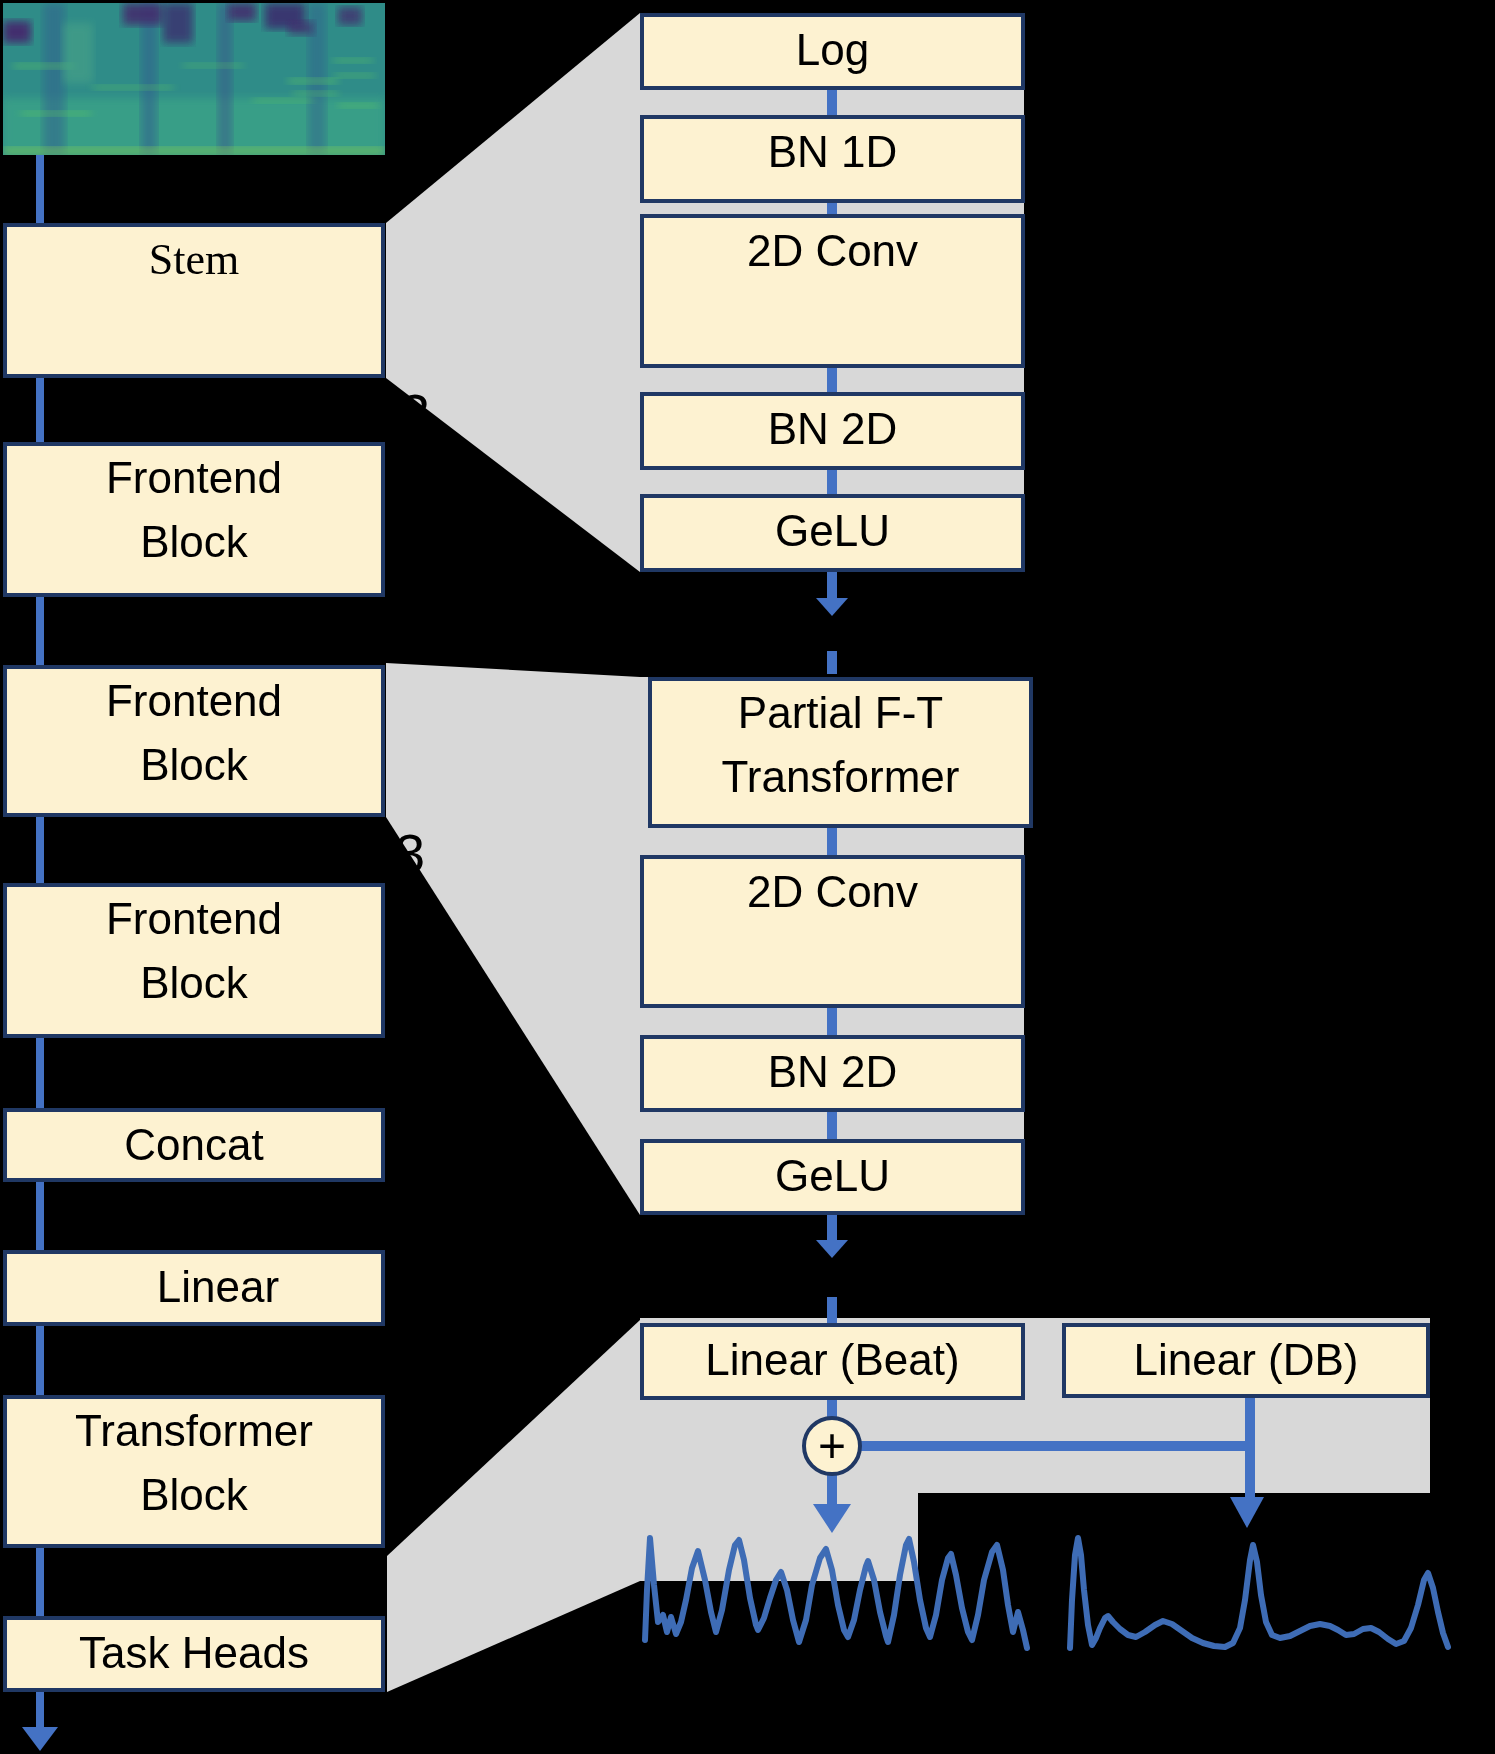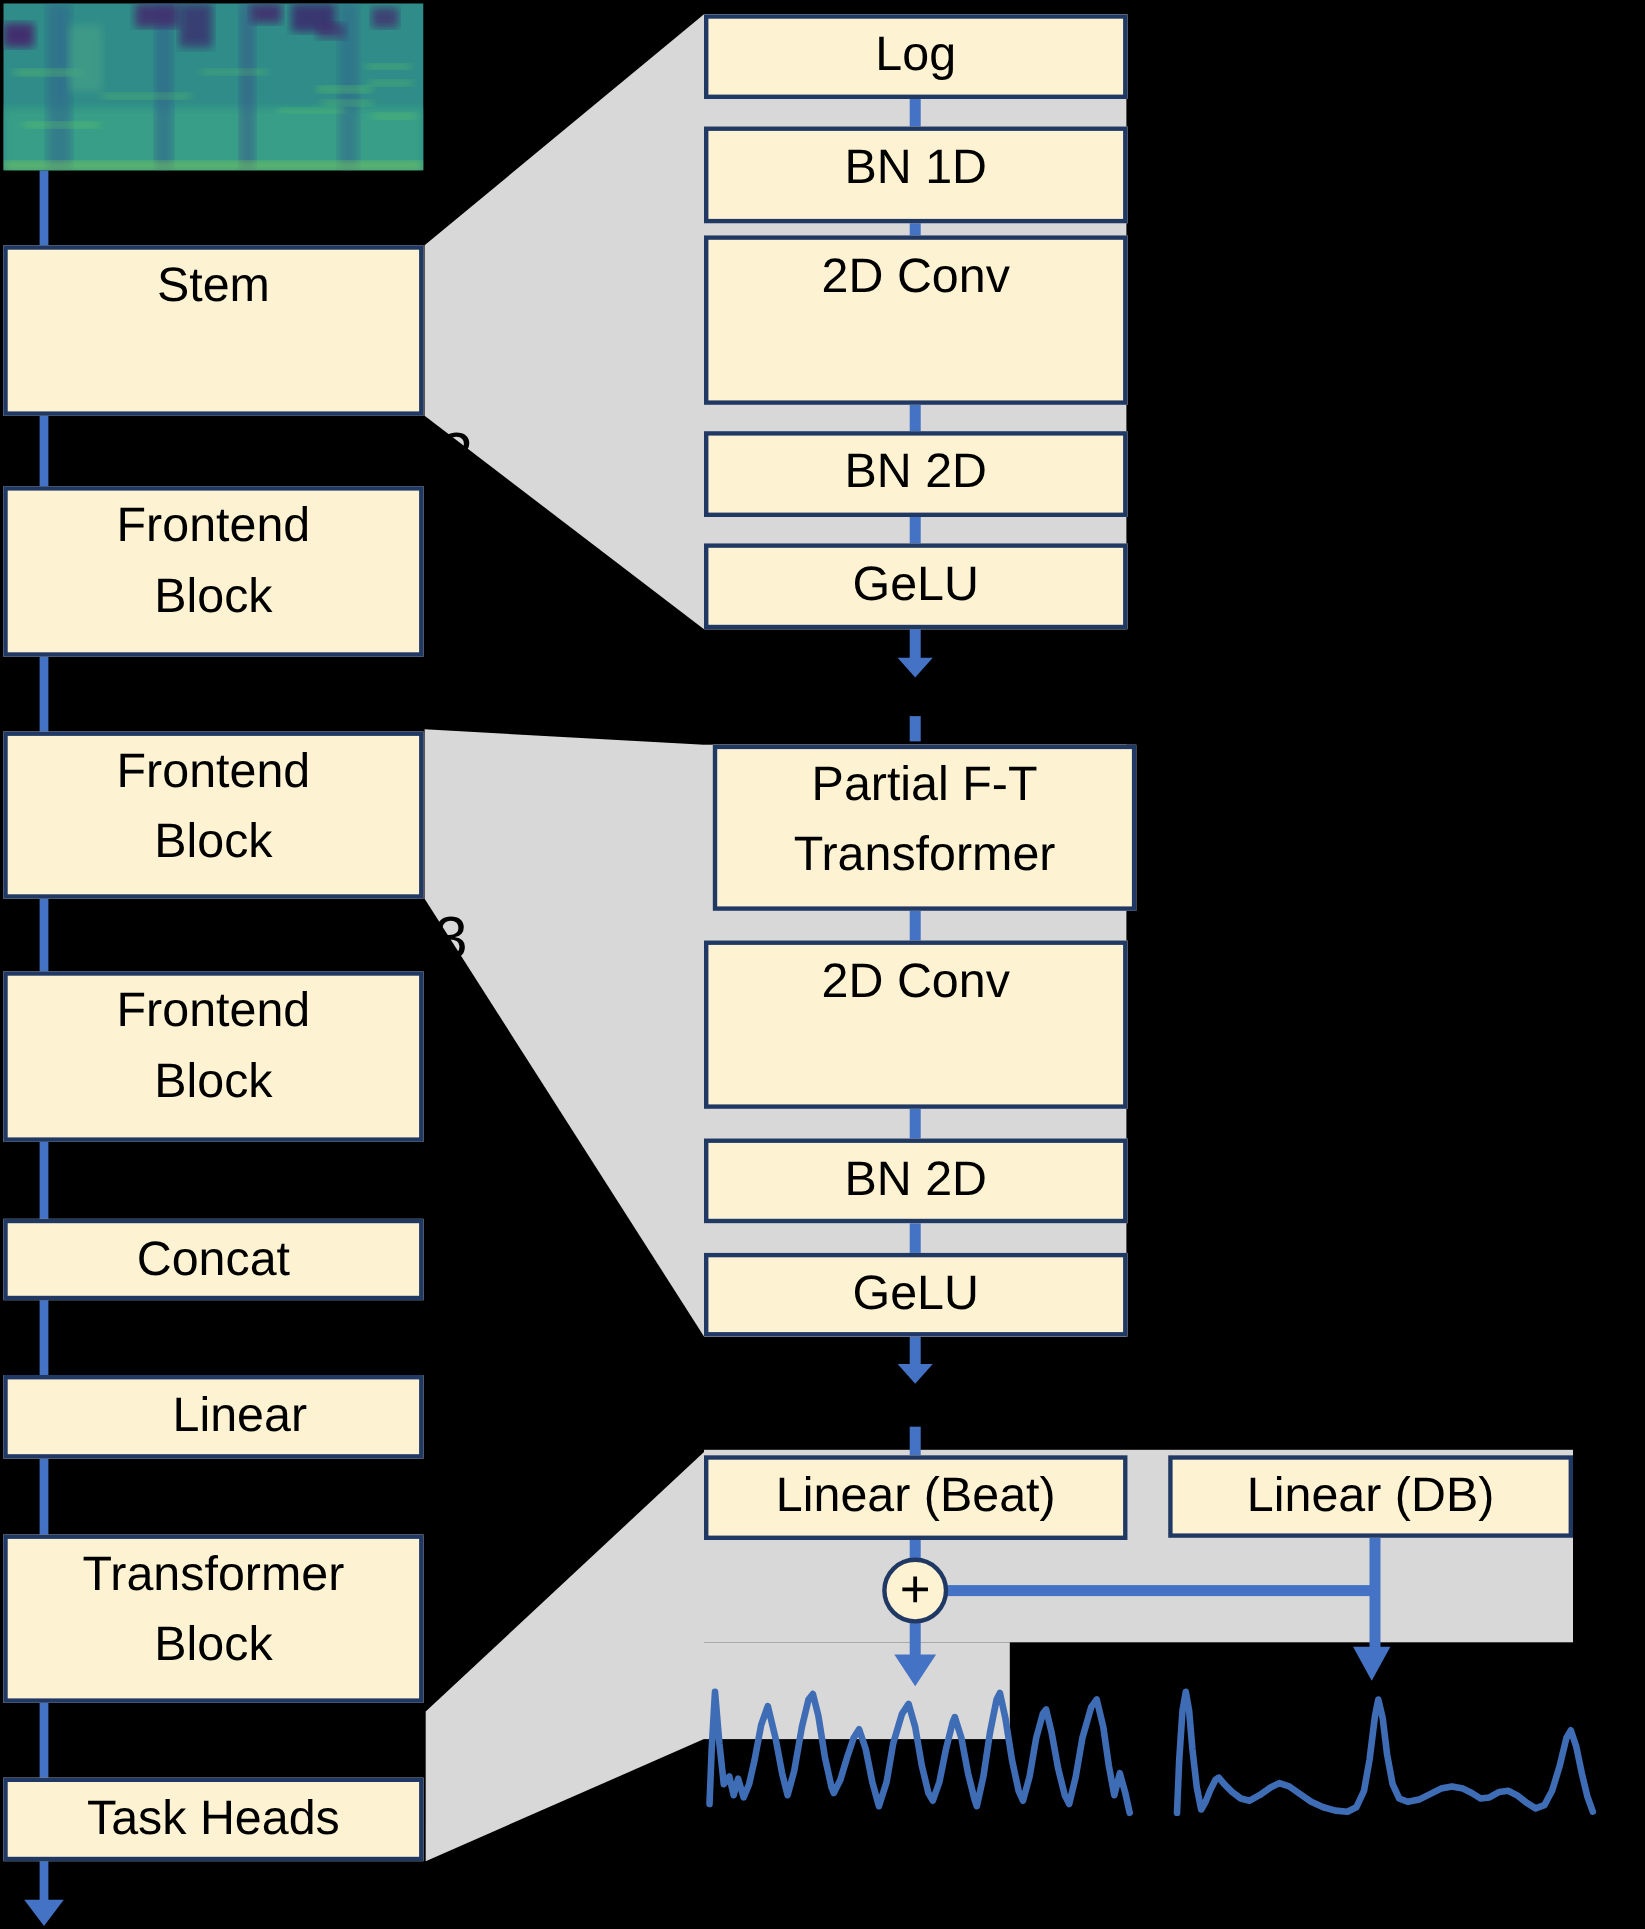--- a/index.html
+++ b/index.html
@@ -96,21 +96,21 @@
     <rect x="180" y="60" width="60" height="5" fill="#5EC962" opacity="0.45" filter="url(#b1)"></rect>
     <rect x="250" y="95" width="60" height="5" fill="#5EC962" opacity="0.5" filter="url(#b1)"></rect>
     <rect x="285" y="75" width="50" height="6" fill="#5EC962" opacity="0.55" filter="url(#b1)"></rect>
     <rect x="290" y="88" width="45" height="5" fill="#5EC962" opacity="0.5" filter="url(#b1)"></rect>
     <rect x="330" y="55" width="40" height="5" fill="#5EC962" opacity="0.55" filter="url(#b1)"></rect>
     <rect x="332" y="70" width="40" height="5" fill="#5EC962" opacity="0.5" filter="url(#b1)"></rect>
     <rect x="335" y="100" width="40" height="5" fill="#5EC962" opacity="0.55" filter="url(#b1)"></rect>
     <rect x="0" y="144" width="382" height="8" fill="#8BD34F" opacity="0.55" filter="url(#b1)"></rect>
   </svg>
 
-  <div class="box" style="left:3px;top:223px;width:382px;height:155px;"><span>Stem</span></div>
+  <div class="box" style="left:3px;top:223px;width:382px;height:155px;font-family:Liberation Serif, serif;"><span>Stem</span></div>
   <div class="box" style="left:3px;top:442px;width:382px;height:155px;line-height:1.45;"><span>Frontend
 Block</span></div>
   <div class="box" style="left:3px;top:665px;width:382px;height:152px;line-height:1.45;"><span>Frontend
 Block</span></div>
   <div class="box" style="left:3px;top:883px;width:382px;height:155px;line-height:1.45;"><span>Frontend
 Block</span></div>
   <div class="box" style="left:3px;top:1108px;width:382px;height:74px;"><span>Concat</span></div>
   <div class="box" style="left:3px;top:1250px;width:382px;height:76px;padding-left:48px;"><span>Linear</span></div>
   <div class="box" style="left:3px;top:1395px;width:382px;height:153px;line-height:1.45;"><span>Transformer
 Block</span></div>

